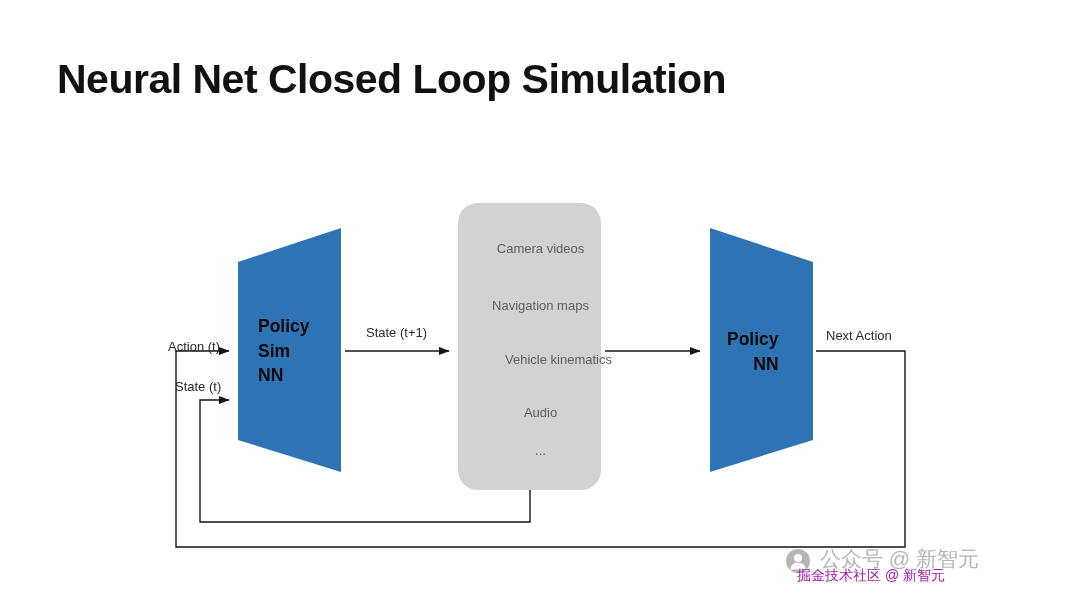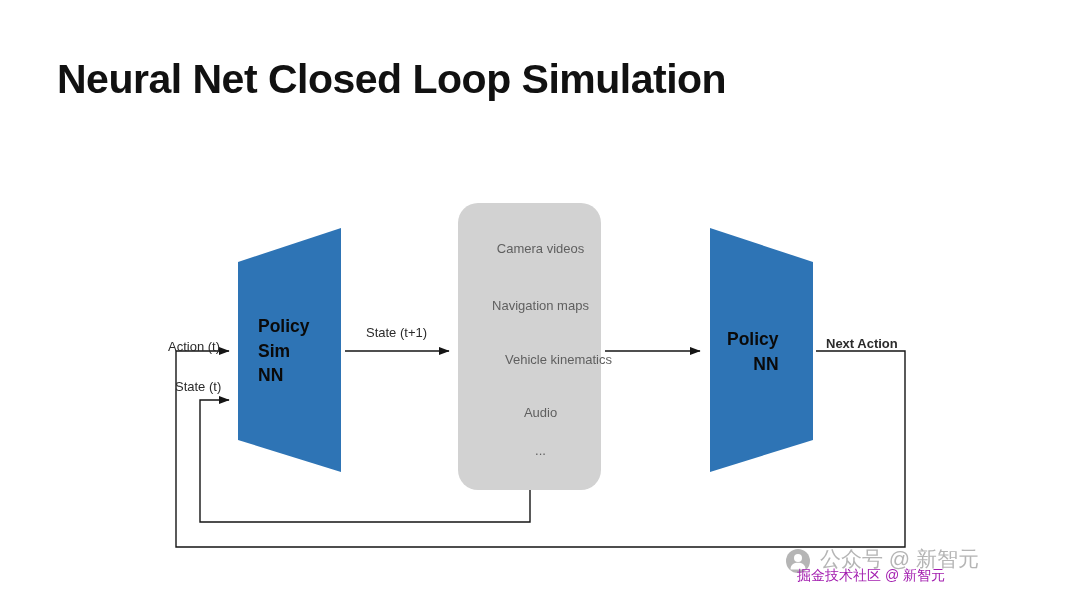--- a/index.html
+++ b/index.html
@@ -51,21 +51,21 @@
     <polyline points="605,351 700,351" fill="none" stroke="#151515" stroke-width="1.4" marker-end="url(#arrow)"></polyline>
 
     <polyline points="816,351 905,351 905,547 176,547 176,351 229,351" fill="none" stroke="#151515" stroke-width="1.4" marker-end="url(#arrow)"></polyline>
 
     <polyline points="530,490 530,522 200,522 200,400 229,400" fill="none" stroke="#151515" stroke-width="1.4" marker-end="url(#arrow)"></polyline>
   </svg>
 
   <div class="lbl" style="left:168px; top:328px;margin-top:11px;">Action (t)</div>
   <div class="lbl" style="left:175px; top:379px;">State (t)</div>
   <div class="lbl" style="left:366px; top:325px;">State (t+1)</div>
-  <div class="lbl" style="left:826px; top:336px;font-weight:bold;">Next Action</div>
+  <div class="lbl" style="left:826px; top:328px;">Next Action</div>
 
   <div class="node-label" style="left:258px; top:314px;">
     <div>Policy</div>
     <div>Sim</div>
     <div>NN</div>
   </div>
 
   <div class="node-label" style="left:727px; top:327px;text-align:right;">
     <div>Policy</div>
     <div>NN</div>

